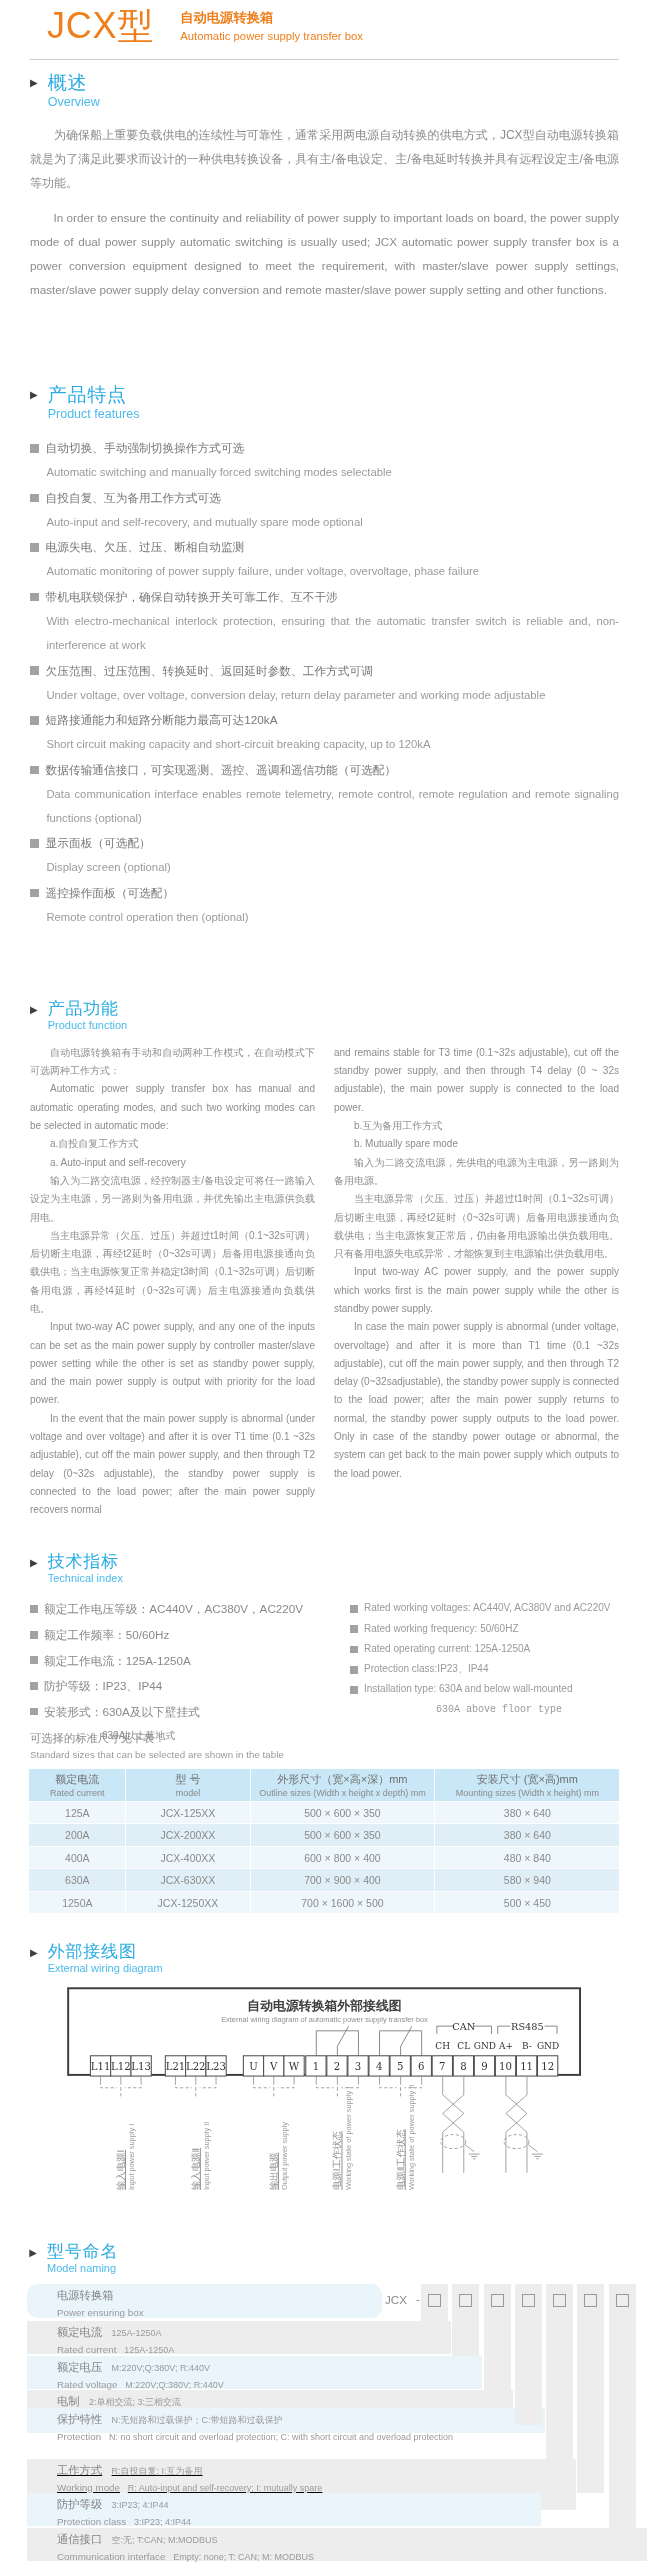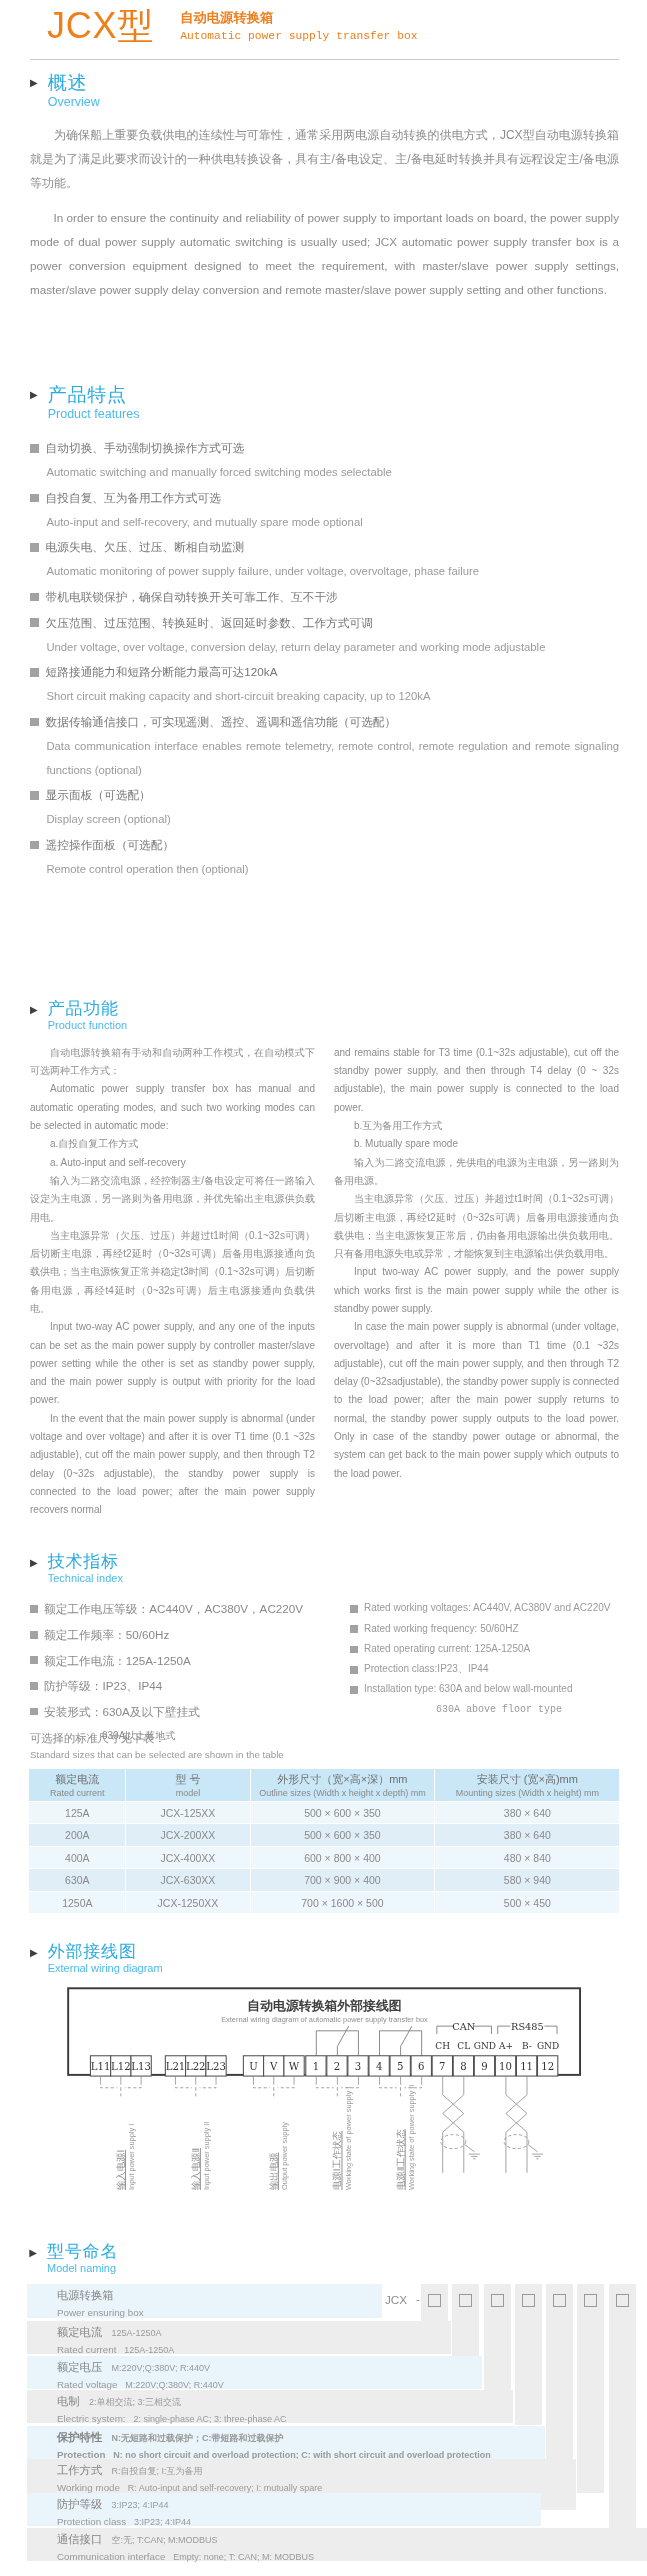--- a/index.html
+++ b/index.html
@@ -6,21 +6,21 @@
   body {
     width:648px; height:2576px; position:relative; background:#ffffff;
     font-family:"Liberation Sans", sans-serif;
     -webkit-font-smoothing:antialiased;
   }
   
   .hdr { position:absolute; top:7.8px; left:47px; display:flex; align-items:flex-start; gap:26px; }
   .brand { font-size:36px; line-height:1; color:#ef7f1b; letter-spacing:0.8px; }
   .brand-sub { padding-top:1.6px; }
   .t-zh { font-size:13.3px; font-weight:bold; color:#ef7f1b; }
-  .t-en { font-size:11.3px; color:#ef7f1b; margin-top:2.3px;font-family:Liberation Mono, monospace; }
+  .t-en { font-size:11.3px; color:#ef7f1b; margin-top:2.3px; }
   .rule { position:absolute; top:59px; left:30px; width:589px; height:0.8px; background:#cccccc; }
   
   .sec-head { display:flex; gap:10px; }
   .tri { color:#3f3f3f; font-size:10px; line-height:1; margin-top:6.2px; }
   .h-zh { font-size:19px; color:#29abe2; letter-spacing:0.8px; line-height:1.15; }
   .h-en { font-size:12.5px; color:#4cbaeb; margin-top:0.8px; }
   .sm .h-zh { font-size:17px; }
   .sm .h-en { font-size:11px; }
   
   #overview { position:absolute; top:72px; left:30px; width:589px; }
@@ -72,26 +72,26 @@
   #wiring { position:absolute; top:1942px; left:30px; width:589px; }
   .wsvg { display:block; margin:12.5px 0 0 37px; }
   .wl { fill:none; stroke:#777; stroke-width:1.1; }
   
   #naming { position:absolute; top:2242px; left:27px; width:621px; }
   #naming .sec-head { margin-left:2.3px; }
   .stair { position:relative; width:621px; height:278px; margin-top:9.4px; }
   .mn-row { position:absolute; left:0; box-sizing:border-box; padding:4.7px 0 0 30px; }
   .mn-row.blue { background:#e9f4fb; }
   .mn-row.gray { background:#ededed; }
-  .r1 { top:0;   height:34px; width:355px; }
+  .r1 { top:0;   height:34px; width:355px;border-radius:11px; }
   .r2 { top:37px;  height:33px; width:424px; }
   .r3 { top:72px;  height:33px; width:455px; }
   .r4 { top:106px; height:33px; width:486px; }
-  .r5 { top:142px; height:34px; width:518px;font-weight:bold; }
-  .r6 { top:175px; height:51px; width:549px; }
+  .r5 { top:124px; height:25px; width:518px; }
+  .r6 { top:175px; height:51px; width:549px;text-decoration:underline; }
   .r7 { top:209px; height:33px; width:514px; }
   .r8 { top:244px; height:33px; width:621px; }
   .mn-zh { font-size:11.3px; color:#858585; }
   .mn-zhd { font-size:9px; color:#9a9a9a; margin-left:9.4px; }
   .mn-en { font-size:9.8px; color:#9a9a9a; }
   .mn-end { font-size:9px; color:#9a9a9a; margin-left:7.8px; }
   .mn-row .l2 { margin-top:1.6px; }
   .strip { position:absolute; top:0; width:26.5px; background:#ededed; }
   .s1 { left:394px; height:37px; }
   .s2 { left:425px; height:72px; }
@@ -158,20 +158,21 @@
           <span class="sq"></span>
           <span>电源失电、欠压、过压、断相自动监测</span>
         </div>
       <div class="feat-en">Automatic monitoring of power supply failure, under voltage, overvoltage, phase failure</div>
     </div>
     <div class="feat">
       <div class="feat-zh">
           <span class="sq"></span>
           <span>带机电联锁保护，确保自动转换开关可靠工作、互不干涉</span>
         </div>
+      <div class="feat-en">With electro-mechanical interlock protection, ensuring that the automatic transfer switch is reliable and, non-interference at work</div>
     </div>
     <div class="feat">
       <div class="feat-zh">
           <span class="sq"></span>
           <span>欠压范围、过压范围、转换延时、返回延时参数、工作方式可调</span>
         </div>
       <div class="feat-en">Under voltage, over voltage, conversion delay, return delay parameter and working mode adjustable</div>
     </div>
     <div class="feat">
       <div class="feat-zh">

